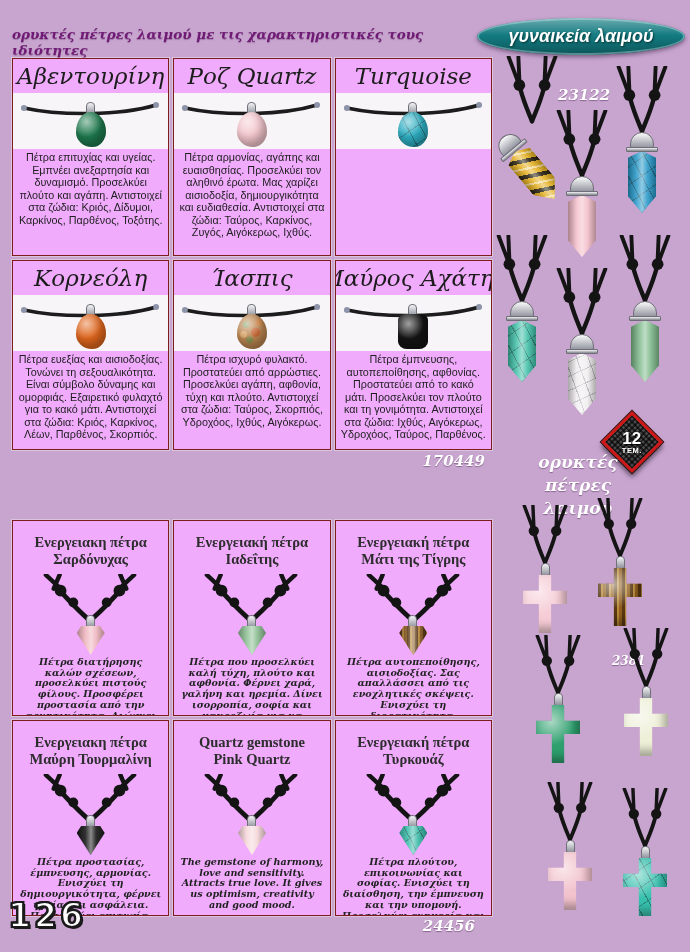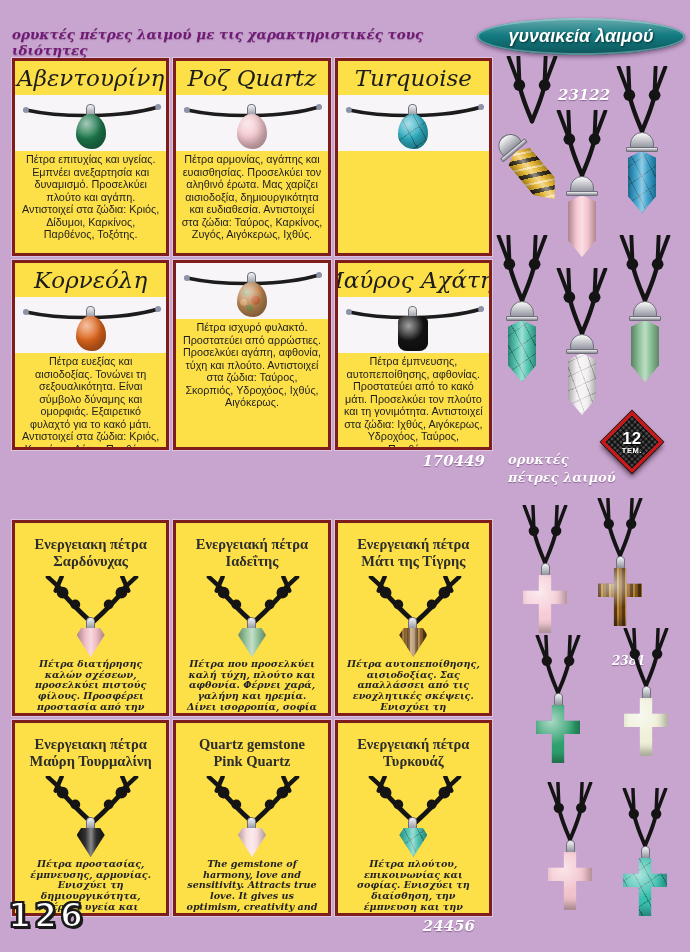--- a/index.html
+++ b/index.html
@@ -11,40 +11,40 @@
     font-size:13.5px;color:#701a75;text-shadow:0 1px 1px rgba(90,50,100,.45);}
   .mid-heading{position:absolute;left:12px;top:484px;width:480px;text-align:center;
     font-family:"DejaVu Serif",serif;font-style:italic;font-weight:bold;
     font-size:13.5px;line-height:1.18;color:#ffffff;text-shadow:0 1px 1px rgba(90,50,100,.45);}
   .code{position:absolute;font-family:"DejaVu Serif",serif;font-style:italic;font-weight:bold;
     color:#ffffff;font-size:15px;text-shadow:0 1px 1px rgba(80,40,90,.5);}
   .code-170449{left:380px;top:452px;width:105px;text-align:right;}
   .code-24456{left:385px;top:917px;width:90px;text-align:right;}
   .code-23122{left:558px;top:86px;width:90px;}
   .code-2381{left:612px;top:654px;width:70px;font-size:12px;font-style:italic;}
-  .side-label{position:absolute;left:508px;top:451px;width:140px;text-align:left;
+  .side-label{position:absolute;left:508px;top:451px;width:140px;text-align:center;
     font-family:"DejaVu Serif",serif;font-style:italic;font-weight:bold;
-    font-size:13px;line-height:1.35;color:#ffffff;text-shadow:0 1px 1px rgba(80,40,90,.5);}
+    font-size:17px;line-height:1.35;color:#ffffff;text-shadow:0 1px 1px rgba(80,40,90,.5);}
   .page-number{position:absolute;left:8px;top:896px;
     font-family:"DejaVu Sans",sans-serif;font-weight:bold;font-size:33px;color:#ffffff;
     letter-spacing:3px;-webkit-text-stroke:2.2px #1a1a1a;
     text-shadow:2px 2px 0 #1a1a1a,-1px -1px 0 #1a1a1a,1px -1px 0 #1a1a1a,-1px 1px 0 #1a1a1a;}
   
   .banner{position:absolute;left:477px;top:18px;width:208px;height:37px;border-radius:50%;
     display:flex;align-items:center;justify-content:center;
     background-image:linear-gradient(rgba(255,255,255,.38),rgba(255,255,255,0) 48%,rgba(0,0,0,.3));
     box-shadow:0 2px 4px rgba(40,20,50,.5), inset 0 0 0 2px rgba(220,245,245,.35);}
   .banner-label{font-family:"Liberation Sans",sans-serif;font-weight:bold;font-style:italic;
     font-size:18px;color:#ffffff;text-shadow:1px 1px 2px rgba(0,40,40,.8);white-space:nowrap;}
   
   .grid{position:absolute;left:12px;width:480px;display:grid;
     grid-template-columns:1fr 1fr 1fr;grid-gap:4px;}
   .grid1{top:58px;grid-template-rows:198px 190px;}
   .grid2{top:520px;grid-template-rows:196px 196px;}
-  .card{background:#fde047;border:3px solid #7f1d1d;overflow:hidden;
+  .card{background:#f0abfc;border:1px solid #7f1d1d;overflow:hidden;
     box-shadow:0 0 0 1px rgba(255,255,255,.35);}
   .g1-title{height:34px;display:flex;align-items:center;justify-content:center;
     font-family:"DejaVu Serif",serif;font-style:italic;font-size:23px;color:#1c1c1c;
     white-space:nowrap;}
   .photo1{position:relative;height:56px;background:#f7f5f8;}
   .photo1 .cord{position:absolute;left:3px;top:1px;width:148px;height:26px;}
   .photo2{position:relative;height:84px;}
   .photo2 .cord{position:absolute;left:3px;top:2px;width:148px;height:49px;}
   .g1-desc{padding:2px 5px 0;text-align:center;font-size:10.8px;line-height:1.16;
     color:#1e1e1e;font-family:"Liberation Sans",sans-serif;}
@@ -207,20 +207,21 @@
           </svg>
         <div class="bail"></div>
         <div class="stone tumbled" style="background-color: rgb(224, 102, 29);">
             <div class="shine"></div>
           </div>
       </div>
       <div class="g1-desc">Πέτρα ευεξίας και αισιοδοξίας. Τονώνει τη σεξουαλικότητα. Είναι σύμβολο δύναμης και ομορφιάς. Εξαιρετικό φυλαχτό για το κακό μάτι. Αντιστοιχεί στα ζώδια: Κριός, Καρκίνος, Λέων, Παρθένος, Σκορπιός.</div>
     </div>
 
     <div class="card">
+      <div class="g1-title">Ίασπις</div>
       <div class="photo1">
         <svg class="cord">
             <use href="#cordH"></use>
           </svg>
         <div class="bail"></div>
         <div class="stone tumbled" style="background-color: rgb(189, 135, 82);">
             <div class="mottle-ov"></div>
             <div class="shine"></div>
           </div>
       </div>

